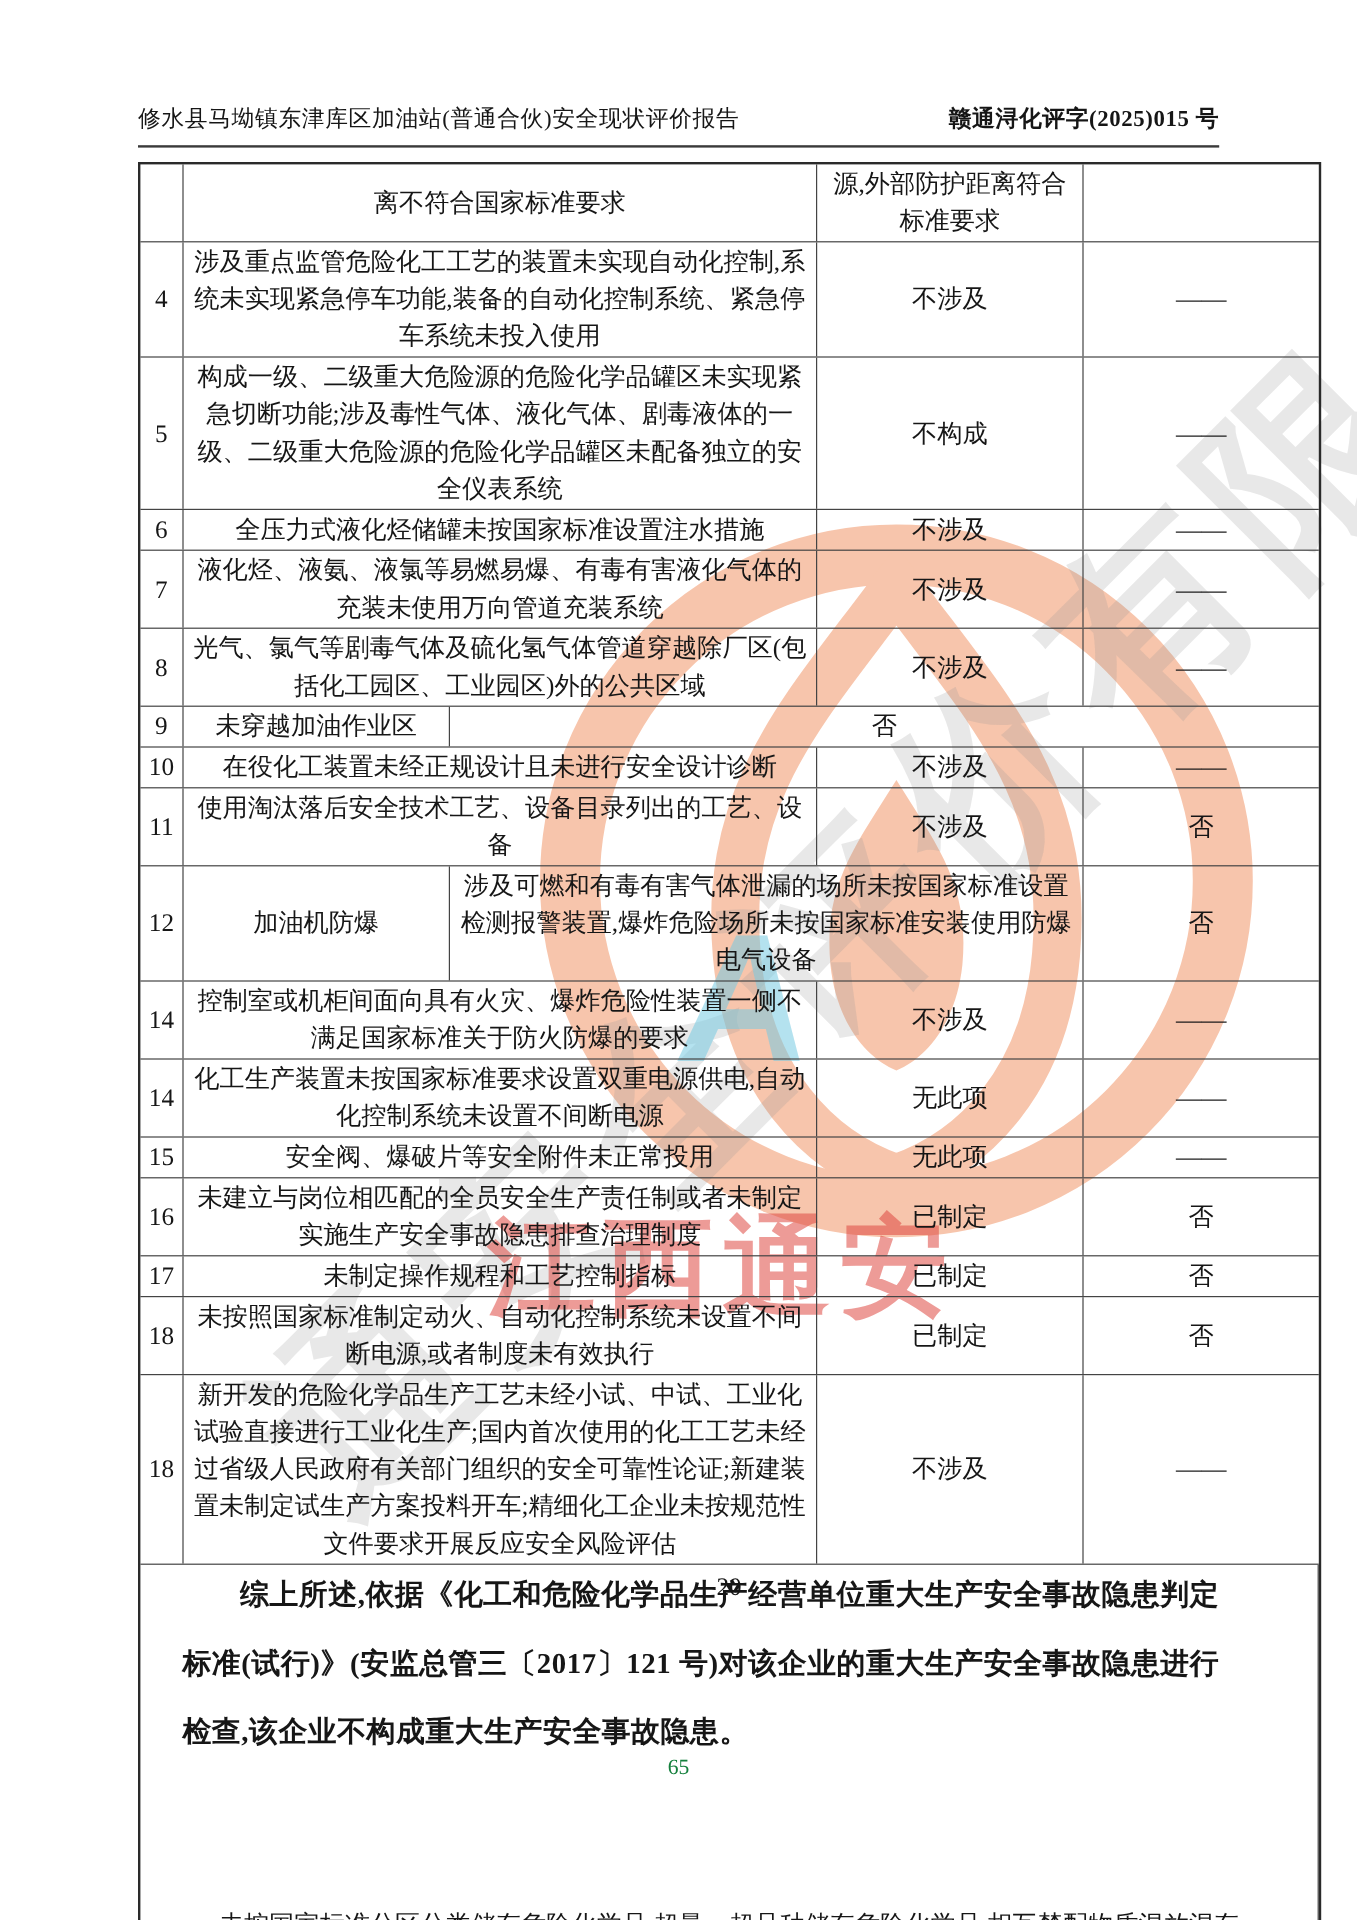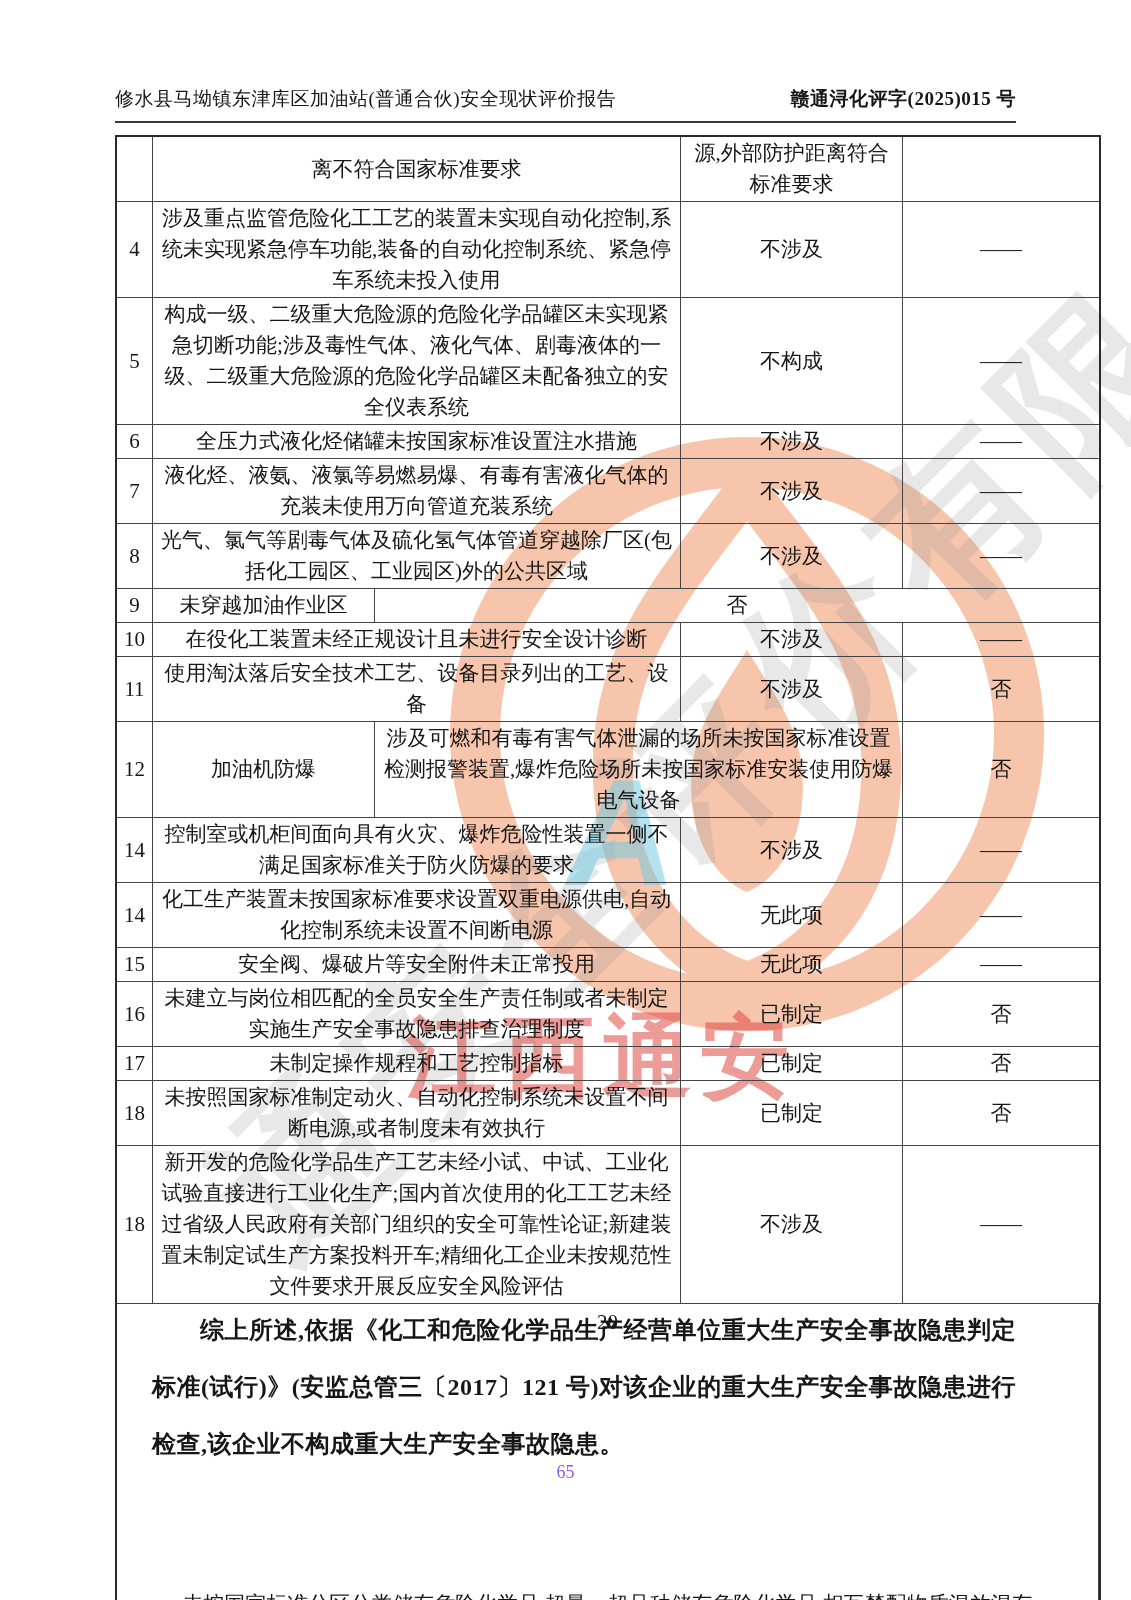--- a/index.html
+++ b/index.html
@@ -32,21 +32,21 @@
   .td-status{flex:0 0 222px;}
   .td-remark{flex:1 1 auto;}
   
   .conclusion{
     position:absolute;left:152px;top:1278px;width:864px;
     font-size:24px;line-height:57px;font-weight:bold;text-indent:2em;
     text-align:justify;letter-spacing:0.5px;
   }
   
   .page-number{
-    position:absolute;left:0;right:0;top:1462px;text-align:center;font-size:18px;color:#8b5cf6;
+    position:absolute;left:0;right:0;top:1462px;text-align:center;font-size:18px;color:#15803d;
   }
   
   .wm{position:absolute;inset:0;pointer-events:none;mix-blend-mode:multiply;}
   .wm-logo{position:absolute;left:430px;top:400px;width:634px;height:668px;opacity:0.5;}
   .wm-diagonal{
     position:absolute;left:168px;top:1148px;transform:rotate(-45deg);transform-origin:0 0;
     font-size:168px;font-weight:bold;white-space:nowrap;letter-spacing:16px;
     color:rgba(150,150,150,0.22);
   }
   .wm-monogram{

